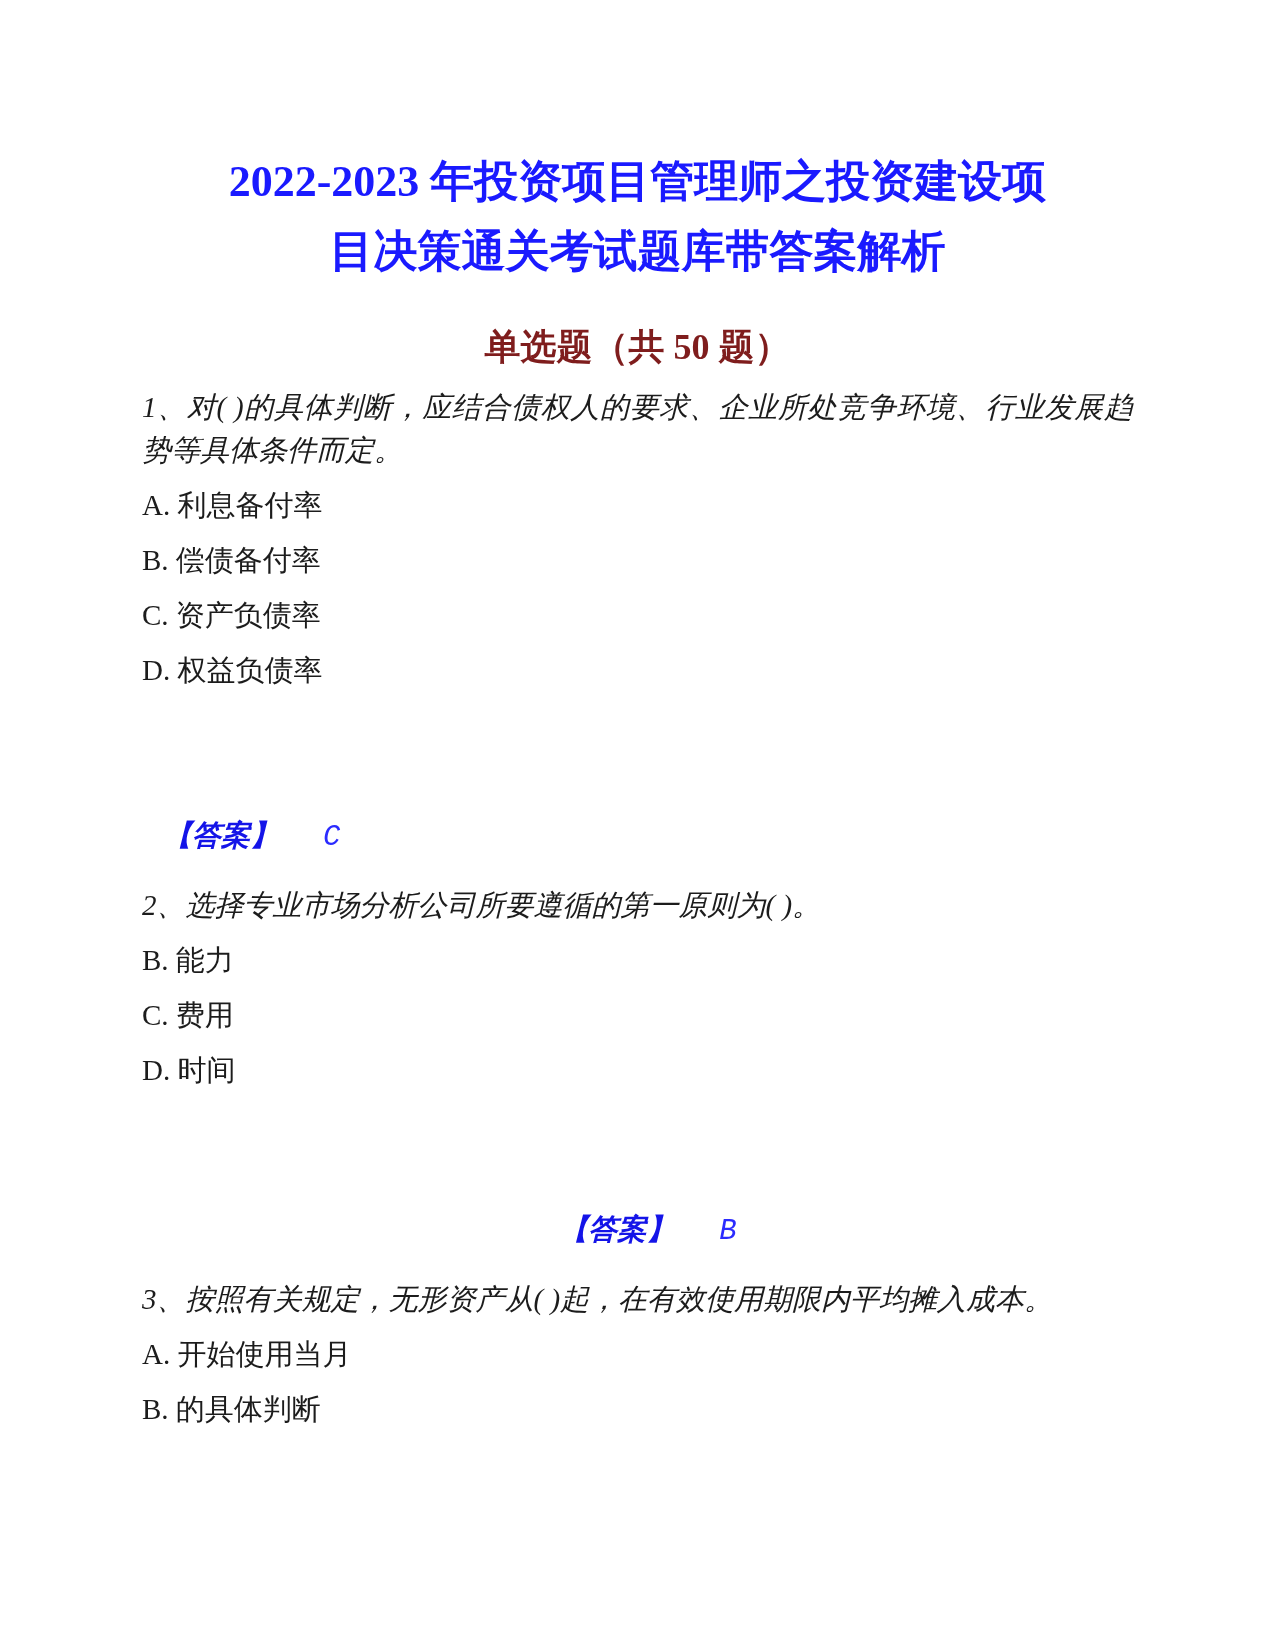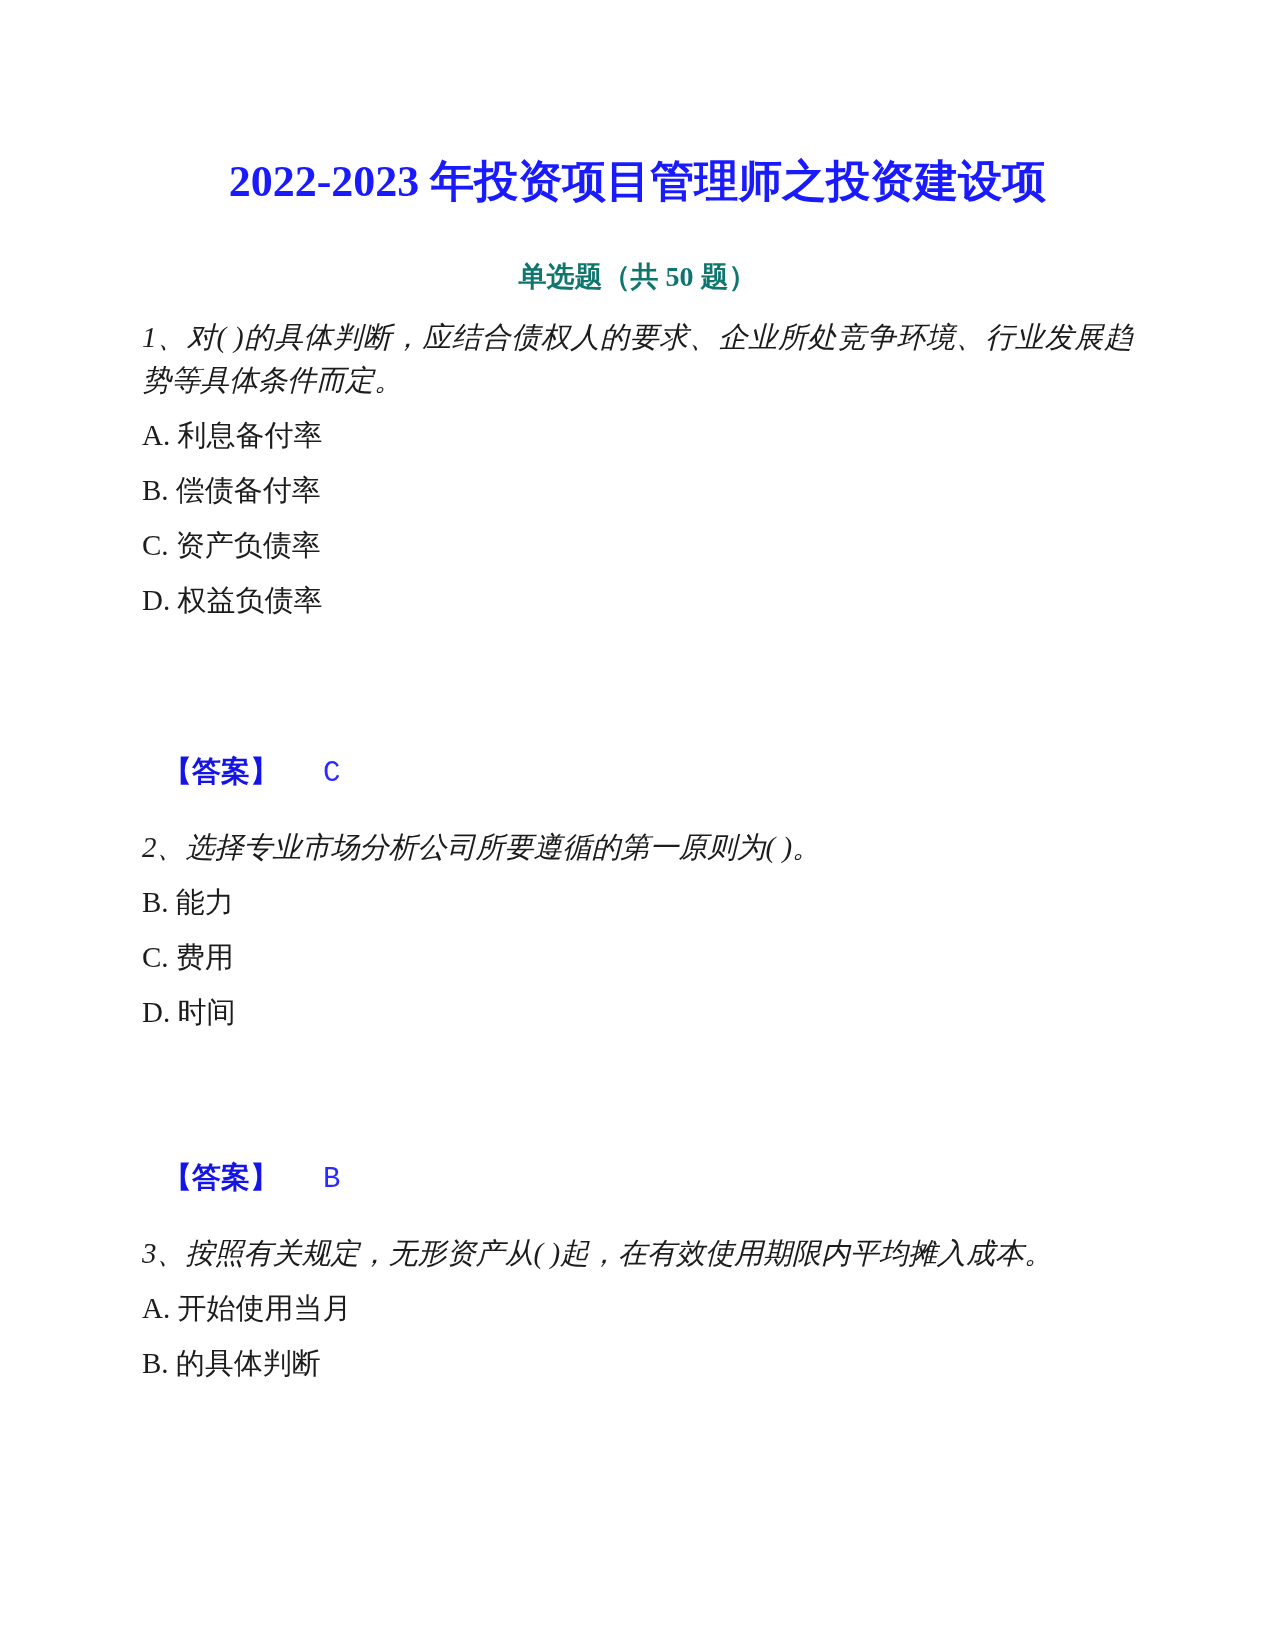--- a/index.html
+++ b/index.html
@@ -26,72 +26,75 @@
     line-height: 70px;
     font-weight: bold;
     color: #1a1aff;
   }
   .doc-title .title-line {
     display: block;
   }
   .section-heading {
     margin-top: 46px;
     text-align: center;
-    font-size: 28px;
+    font-size: 36px;
     line-height: 28px;
     font-weight: bold;
-    color: #0f766e;
+    color: #7f1d1d;
   }
   .question-text {
     margin-top: 25px;
     font-size: 29px;
     line-height: 43px;
     text-align: justify;
     font-style: italic;
   }
   .q-first {
     margin-top: 25px;
   }
   .option-line {
     margin-top: 12px;
     font-size: 29px;
     line-height: 43px;
   }
   .answer-line {
     margin-top: 122px;
     padding-left: 21px;
     font-size: 29px;
-    line-height: 54px;
+    line-height: 43px;
     color: #1414e8;
+    font-style: italic;
   }
   .answer-line .answer-label {
     font-weight: bold;
     color: #1414e8;
   }
   .answer-line .answer-value {
     display: inline-block;
     margin-left: 44px;
     color: #2b2bff;
     font-family: "Liberation Mono", "DejaVu Sans Mono", monospace;
   }
   .q-after-answer {
     margin-top: 25px;
   }
   .ans-2 {
     margin-top: 116px;
+    text-align: center;
   }
 </style>
 </head>
 <body>
 
 <div class="page">
   <div class="content">
 
     <h1 class="doc-title">
       <span class="title-line">2022-2023 年投资项目管理师之投资建设项</span>
+      <span class="title-line">目决策通关考试题库带答案解析</span>
     </h1>
 
     <div class="section-heading">单选题（共 50 题）</div>
 
     <div>
       <div class="question-text q-first">1、对( )的具体判断，应结合债权人的要求、企业所处竞争环境、行业发展趋势等具体条件而定。</div>
       <div class="option-line">A. 利息备付率</div>
       <div class="option-line">B. 偿债备付率</div>
       <div class="option-line">C. 资产负债率</div>
       <div class="option-line">D. 权益负债率</div>

